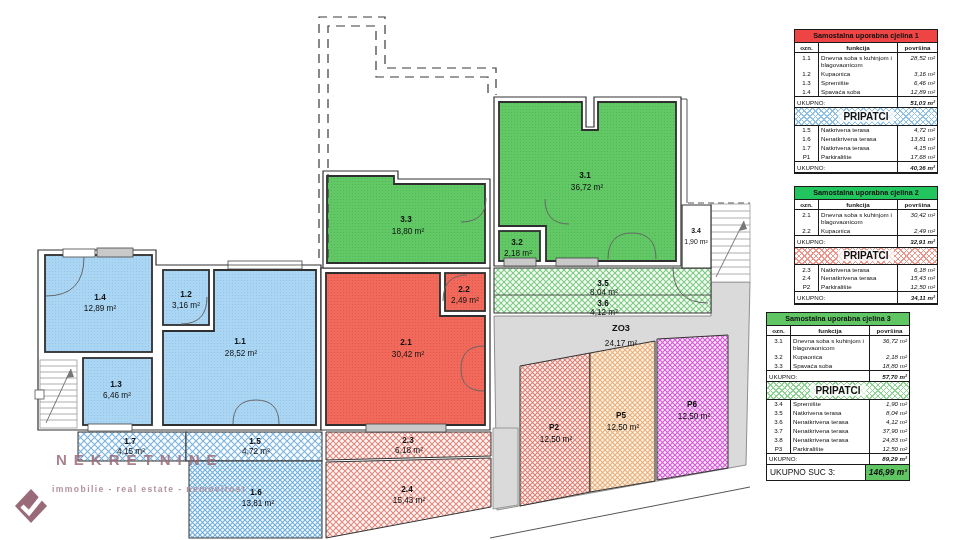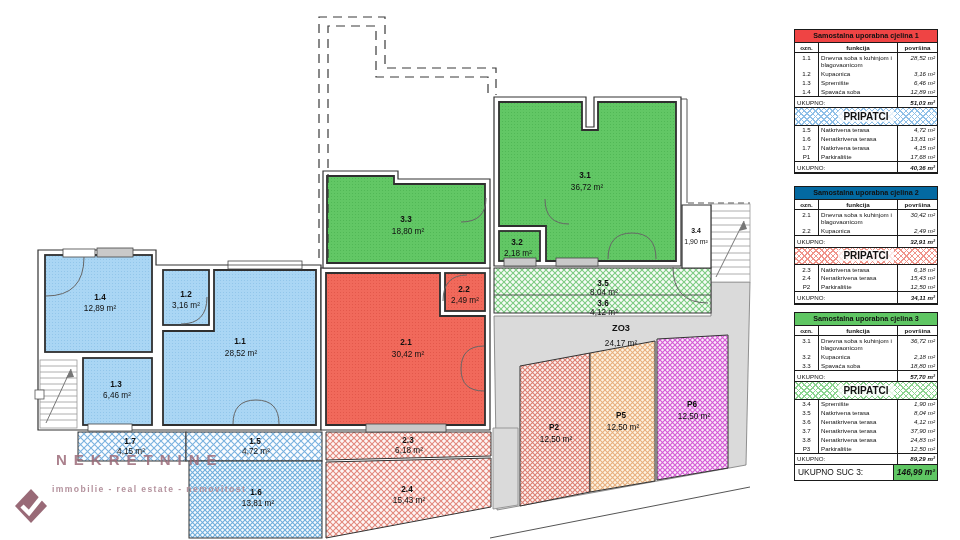--- a/index.html
+++ b/index.html
@@ -29,21 +29,21 @@
   .sec .c3{text-align:right;font-style:italic;border-left:1px solid #1a1a1a}
   .sum{display:grid;grid-template-columns:1fr 40px;border-bottom:1px solid #1a1a1a}
   .sum .sl{padding:1.4px 2px}
   .sum .sv{border-left:1px solid #1a1a1a;text-align:right;font-weight:700;font-style:italic;padding:1.4px 2px}
   .prip{border-bottom:1px solid #1a1a1a;text-align:center;padding:2.2px 0}
   .prip span{font-weight:700;font-size:10px;background:rgba(255,255,255,.78);padding:0 5px}
   .total{display:grid;grid-template-columns:1fr 44px}
   .total .tl{font-size:8.4px;padding:2.6px 3px;display:flex;align-items:center}
   .total .tv{border-left:1px solid #1a1a1a;font-weight:700;font-style:italic;font-size:8.4px;
        display:flex;align-items:center;justify-content:flex-end;padding:2.6px 2px}
-  .acc1{background:#ef4444}.acc2{background:#0369a1}.acc3{background:#5FC663}
+  .acc1{background:#ef4444}.acc2{background:#22c55e}.acc3{background:#5FC663}
   .hatch1{background-image:repeating-linear-gradient(45deg,#8FC0E8 0 1px,transparent 1px 4px),
           repeating-linear-gradient(135deg,#8FC0E8 0 1px,transparent 1px 4px)}
   .hatch2{background-image:repeating-linear-gradient(45deg,#F0948A 0 1px,transparent 1px 4px),
           repeating-linear-gradient(135deg,#F0948A 0 1px,transparent 1px 4px)}
   .hatch3{background-image:repeating-linear-gradient(45deg,#8BD48F 0 1px,transparent 1px 4px),
           repeating-linear-gradient(135deg,#8BD48F 0 1px,transparent 1px 4px)}
 
   
   #logo{position:absolute;left:16px;top:448px;width:250px;color:rgba(156,107,121,.85)}
   #logo .brand{display:flex;align-items:flex-start;font-weight:700;font-size:44px;
@@ -327,21 +327,21 @@
     <div class="c1">P2</div>
     <div class="c2">Parkiralište</div>
     <div class="c3">12,50 m²</div>
   </div>
   <div class="sum">
     <div class="sl">UKUPNO:</div>
     <div class="sv">34,11 m²</div>
   </div>
 </div>
 
-<div class="tbl" style="left:794px;top:312px">
+<div class="tbl" style="left:766px;top:312px">
   <div class="title acc3">Samostalna uporabna cjelina 3</div>
   <div class="chead">
     <div class="h1">ozn.</div>
     <div>funkcija</div>
     <div class="h3">površina</div>
   </div>
   <div class="sec">
     <div class="c1">3.1</div>
     <div class="c2">Dnevna soba s kuhinjom i blagovaonicom</div>
     <div class="c3">36,72 m²</div>

